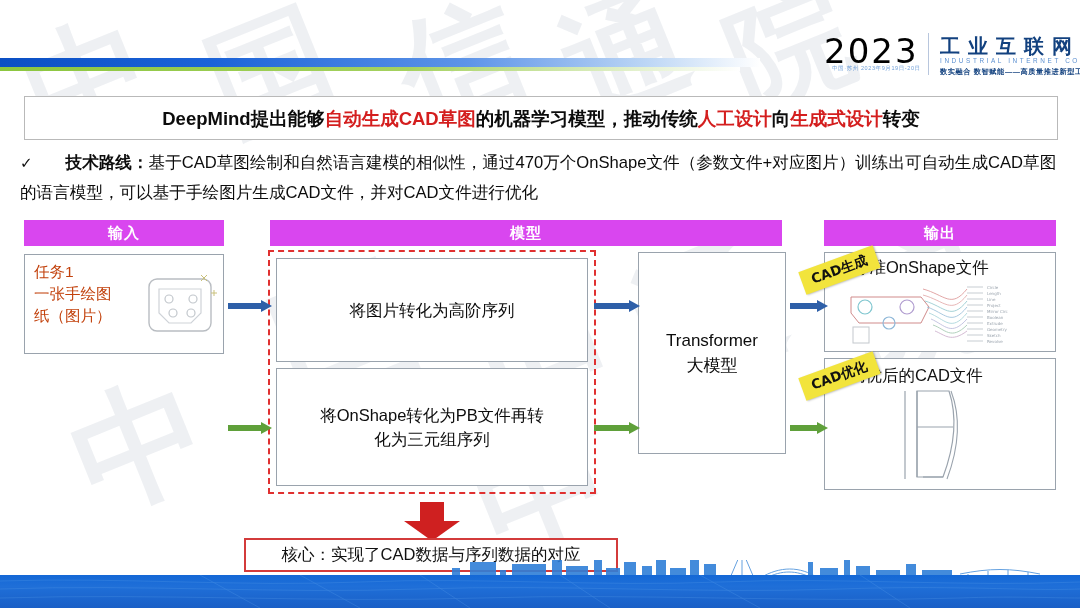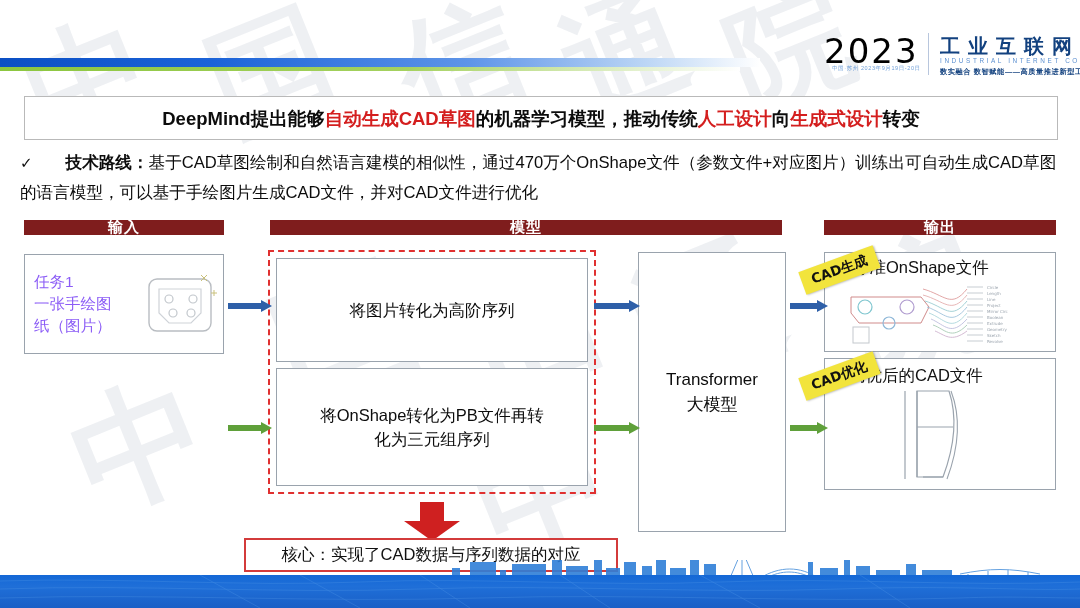--- a/index.html
+++ b/index.html
@@ -48,42 +48,42 @@
 
   
   .para{position:absolute;left:20px;top:148px;width:1046px;color:#0c0c0c;
      font-size:16.6px;line-height:30px;}
   .para .tick{font-size:15px;color:#0c0c0c;margin-right:5px;}
   .para .lead{font-weight:700;margin-left:28px;}
 
   
   .diagram{position:absolute;left:0;top:216px;width:1080px;height:310px;}
 
-  .hdr{position:absolute;height:15px;background:#7f1d1d;color:#fff;
+  .hdr{position:absolute;height:26px;background:#d946ef;color:#fff;
      display:flex;align-items:center;justify-content:center;
      font-size:15px;font-weight:700;letter-spacing:1px;}
   .hdr-in{left:24px;top:4px;width:200px;}
   .hdr-mid{left:270px;top:4px;width:512px;}
   .hdr-out{left:824px;top:4px;width:232px;}
 
   .box{position:absolute;background:#fff;border:1px solid #9aa3ad;box-sizing:border-box;}
 
   .bx-t1{left:24px;top:38px;width:200px;height:100px;}
   .bx-t2{left:24px;top:144px;width:200px;height:130px;}
-  .bx-lab{position:absolute;left:9px;top:16px;font-size:15.5px;line-height:22px;
-     color:#8b5cf6;white-space:pre-line;}
+  .bx-lab{position:absolute;left:9px;top:6px;font-size:15.5px;line-height:22px;
+     color:#c2410c;white-space:pre-line;}
 
   .dashed{position:absolute;left:268px;top:34px;width:328px;height:244px;
      border:2px dashed #e03030;box-sizing:border-box;}
 
   .bx-m1{left:276px;top:42px;width:312px;height:104px;display:flex;align-items:center;justify-content:center;}
   .bx-m2{left:276px;top:152px;width:312px;height:118px;display:flex;align-items:center;justify-content:center;}
   .m-txt{font-size:16.5px;color:#0c0c0c;text-align:center;line-height:24px;}
 
-  .bx-tf{left:638px;top:36px;width:148px;height:280px;display:flex;align-items:center;justify-content:center;}
+  .bx-tf{left:638px;top:36px;width:148px;height:202px;display:flex;align-items:center;justify-content:center;}
   .tf-txt{font-size:17px;color:#0c0c0c;text-align:center;line-height:25px;}
 
   .bx-o1{left:824px;top:36px;width:232px;height:100px;}
   .bx-o2{left:824px;top:142px;width:232px;height:132px;}
   .o-title{position:absolute;left:28px;top:4px;font-size:16.5px;color:#111;white-space:nowrap;}
   .o2-title{position:absolute;left:24px;top:6px;font-size:16.5px;color:#111;white-space:nowrap;}
 
   
   .arrow{position:absolute;height:12px;}
   .arrow .shaft{position:absolute;left:0;top:3px;height:6px;}

